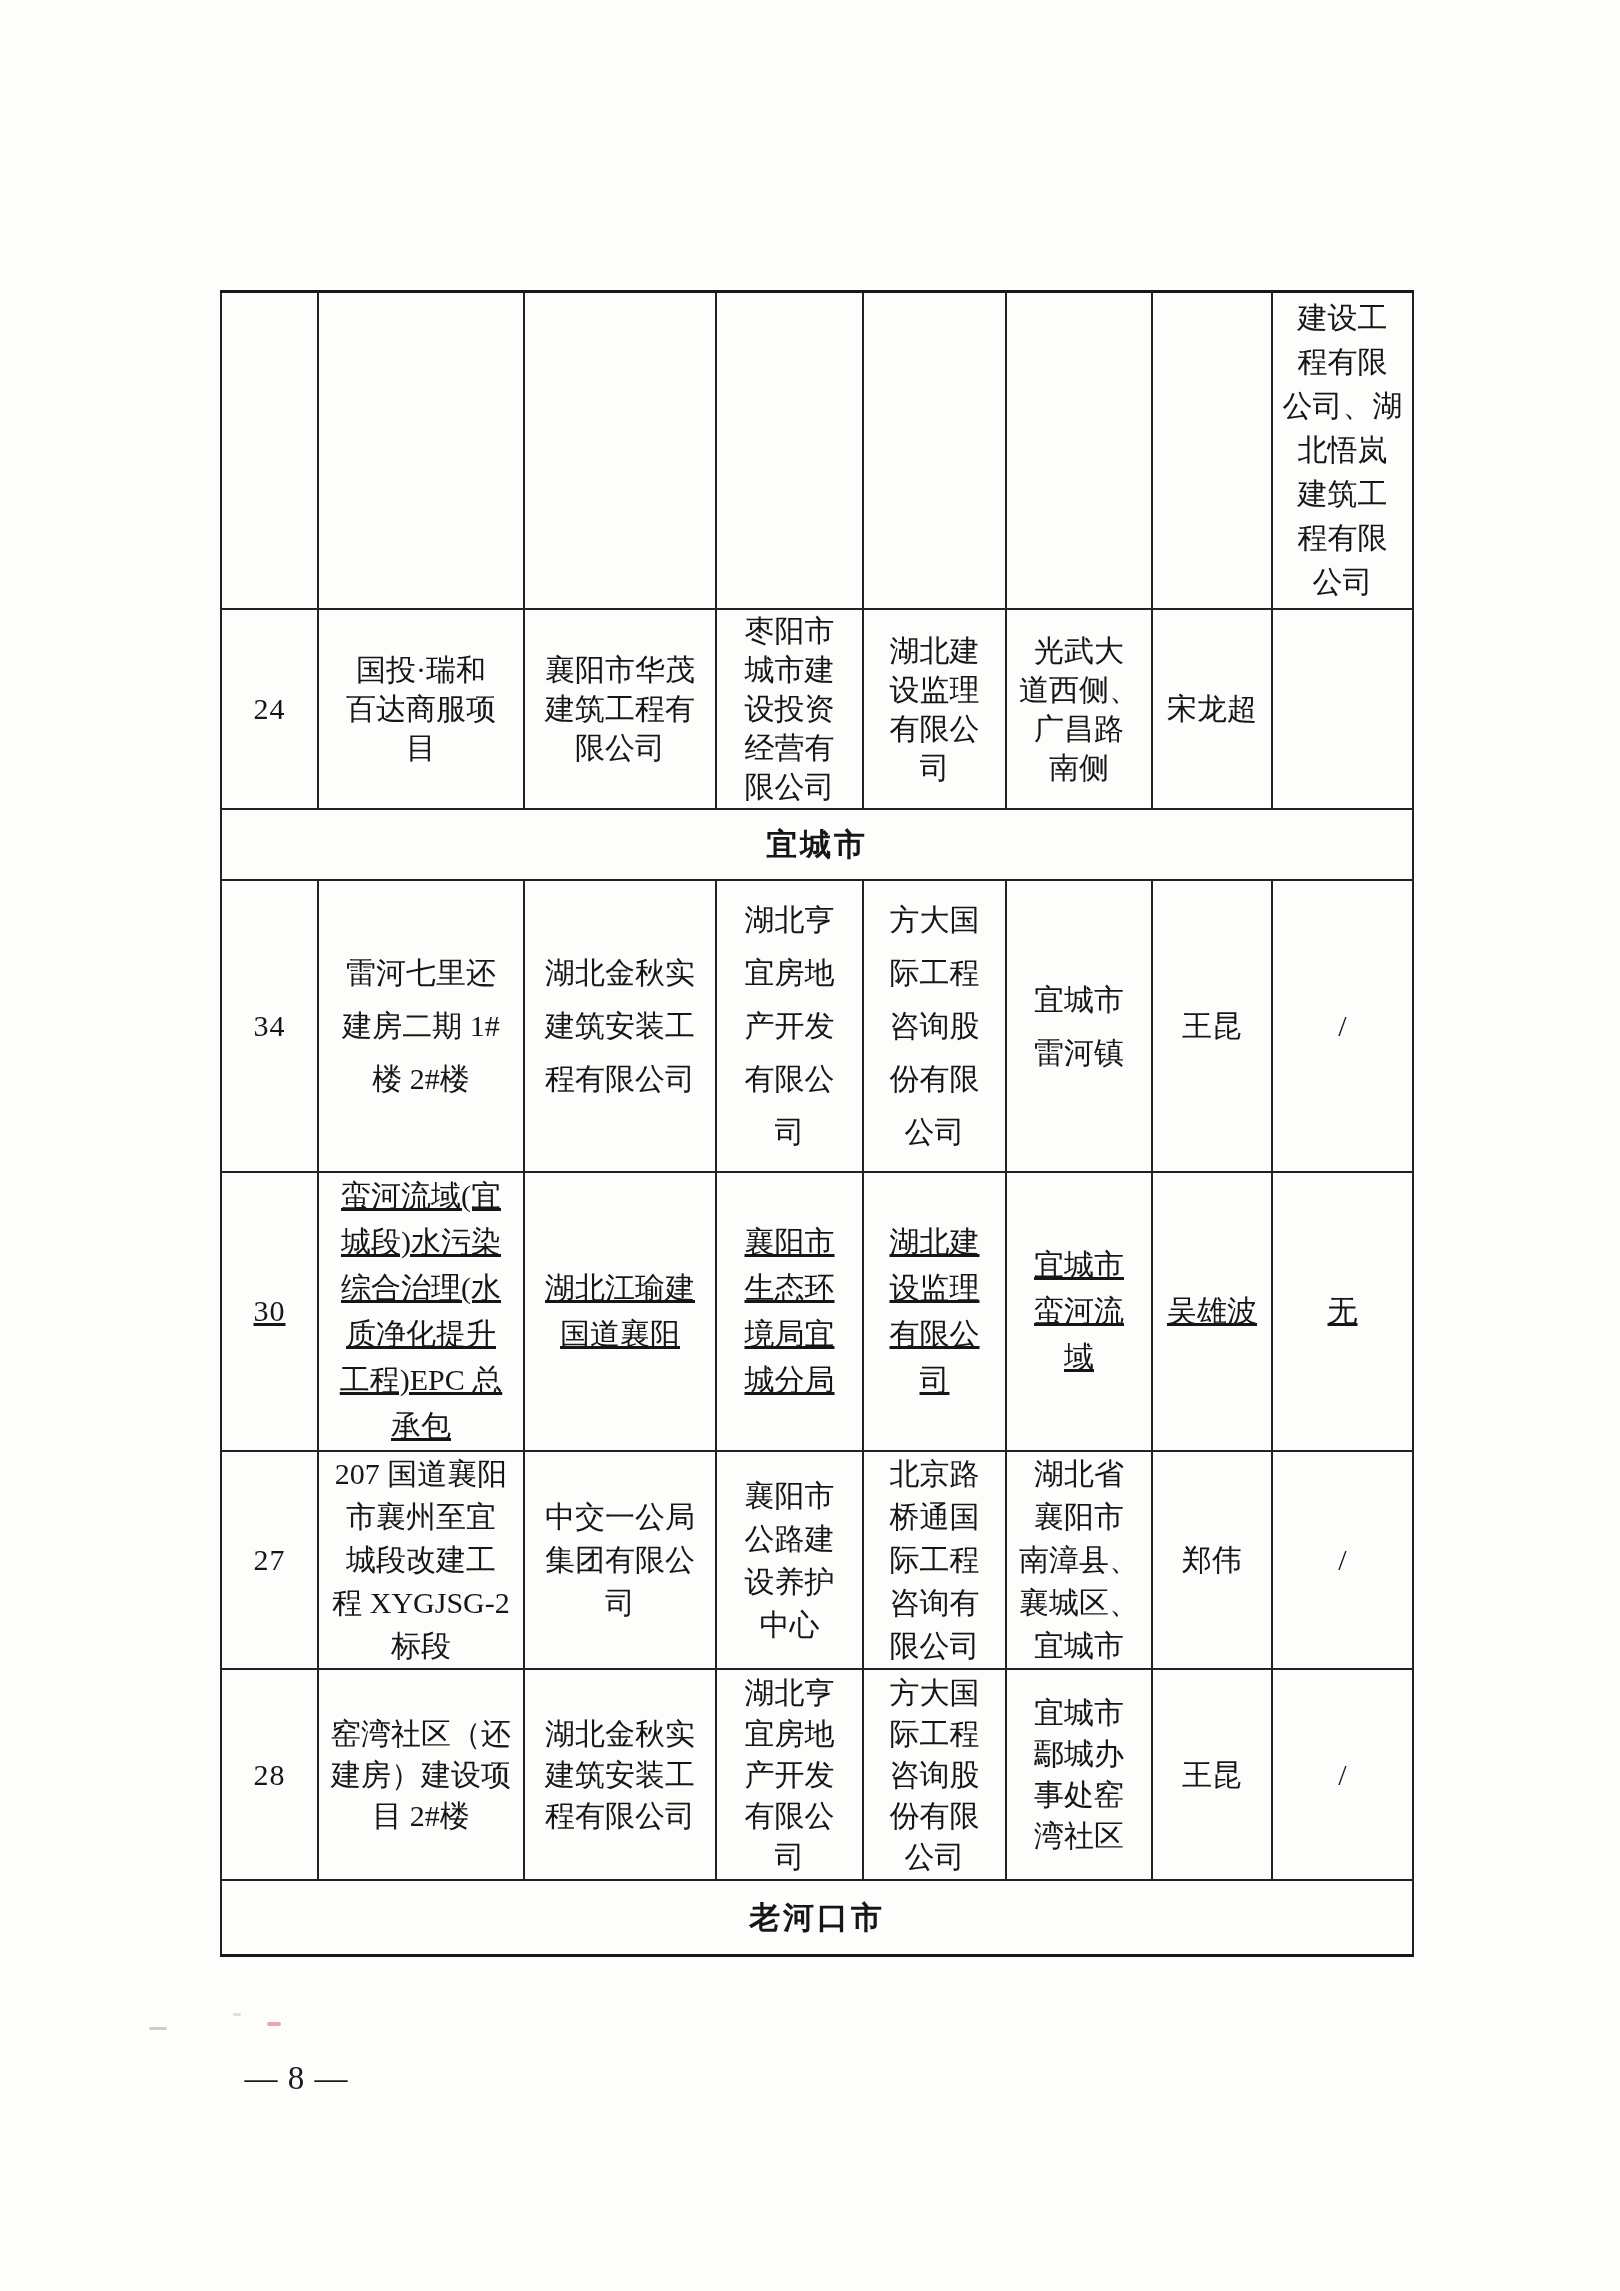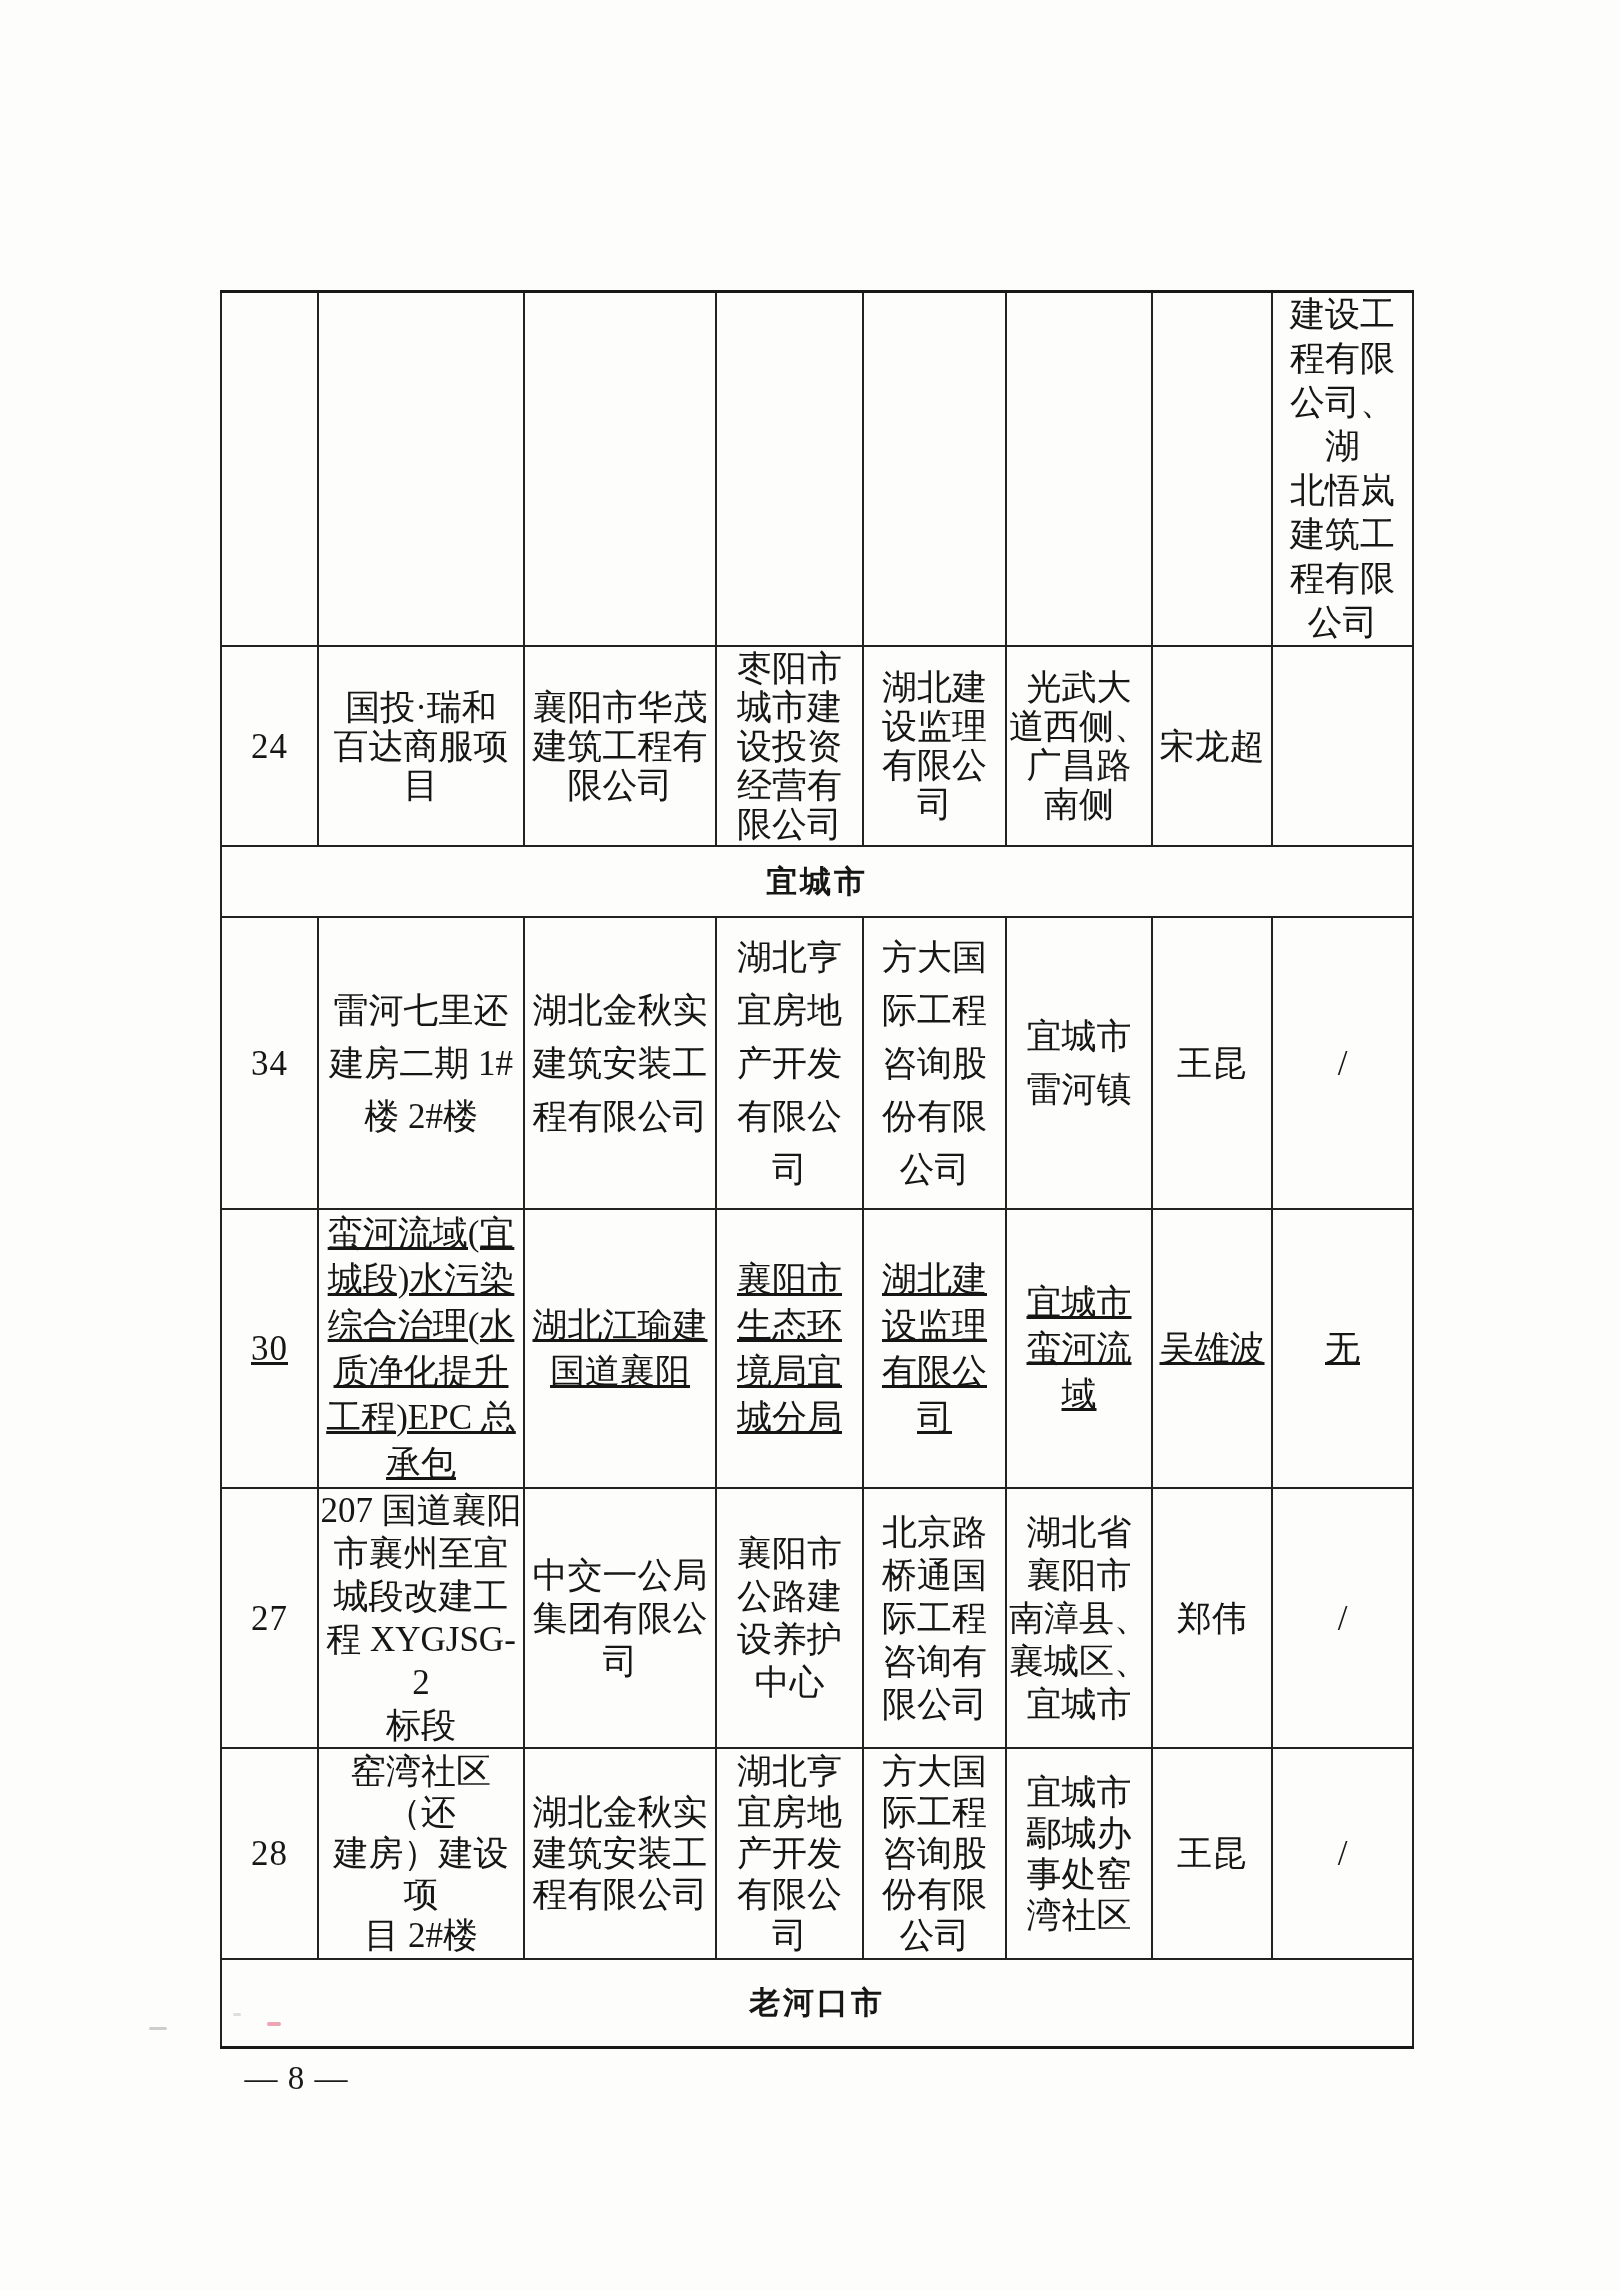--- a/index.html
+++ b/index.html
@@ -22,21 +22,21 @@
     table-layout: fixed;
     border: 2.9px solid #181818;
     border-top-width: 3.9px;
     border-bottom-width: 3.9px;
   }
   table.doc-table td {
     border: 2px solid #222;
     text-align: center;
     vertical-align: middle;
     white-space: pre-line;
-    font-size: 35px;
+    font-size: 30px;
     padding: 0;
     overflow: hidden;
   }
   tr.r-cont td { line-height: 44px; }
   tr.r-24  td { line-height: 39px; }
   tr.r-25  td { line-height: 53px; }
   tr.r-26  td { line-height: 46px; text-decoration: underline; }
   tr.r-27  td { line-height: 43px; }
   tr.r-28  td { line-height: 41px; }
   tr.band td {
@@ -224,21 +224,21 @@
 份有限
 公司</td>
         <td>宜城市
 鄢城办
 事处窑
 湾社区</td>
         <td>王昆</td>
         <td class="slash">/</td>
       </tr>
 
-      <tr class="band" style="height:88px">
+      <tr class="band" style="height:76px">
         <td colspan="8">老河口市</td>
       </tr>
 
     </tbody>
   </table>
 
   <div class="page-number">— 8 —</div>
 
   <div class="artifact a1"></div>
   <div class="artifact a2"></div>

